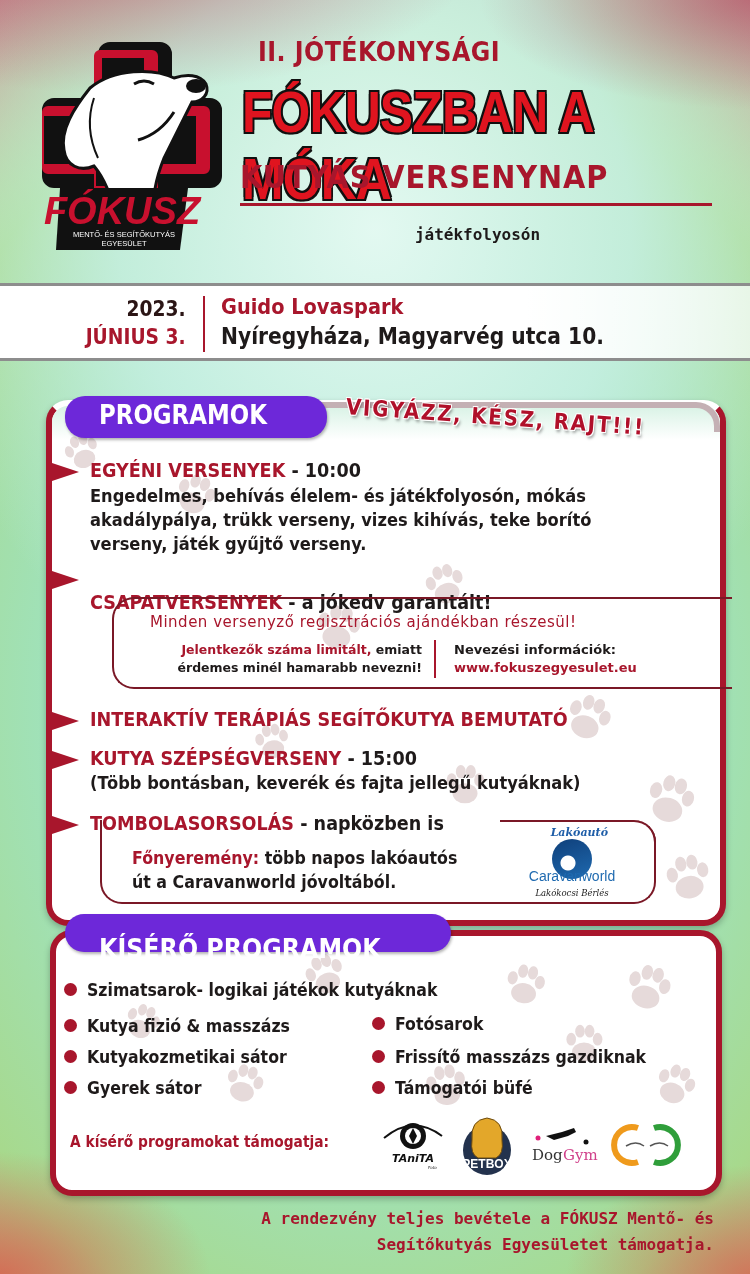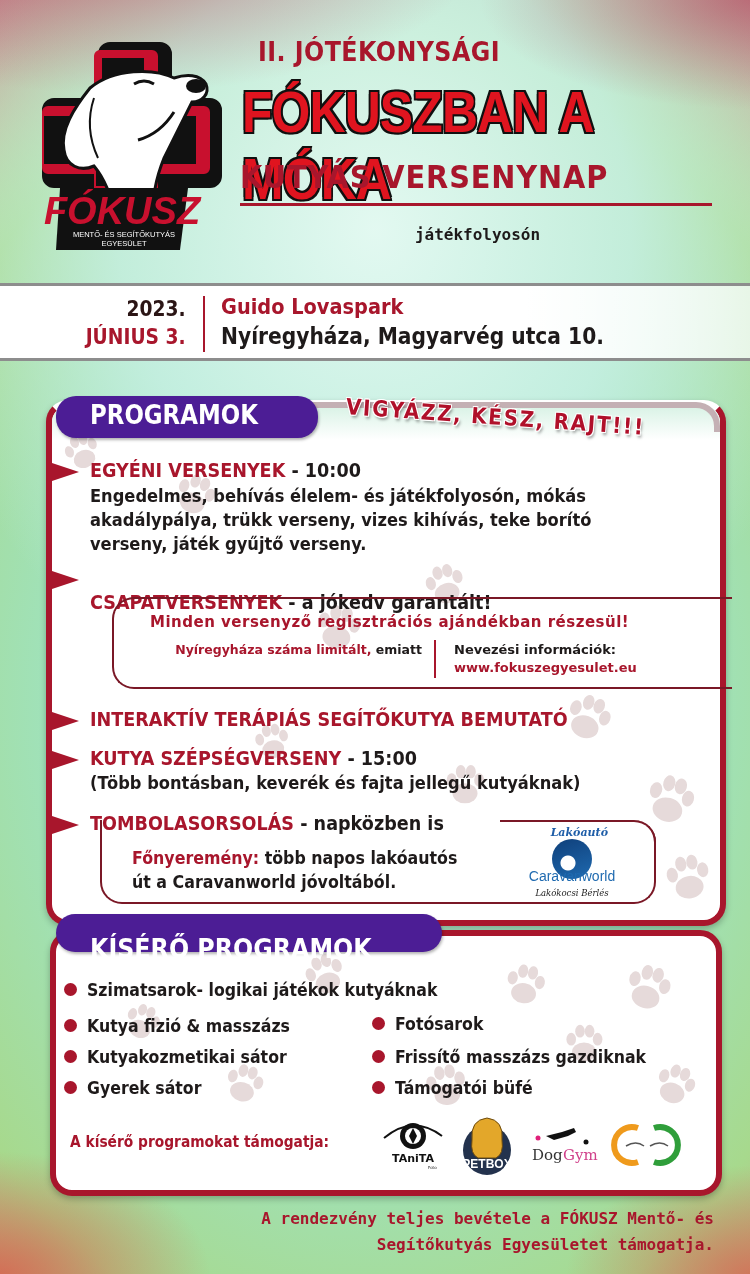--- a/index.html
+++ b/index.html
@@ -90,23 +90,24 @@
   .panel-prog { left: 46px; top: 400px; width: 680px; height: 526px; border-top-color: transparent; border-radius: 22px; }
   .panel-prog::before {
     content: ""; position: absolute; left: -6px; right: -6px; top: -6px; height: 40px;
     background: linear-gradient(180deg, rgba(210,240,225,1) 0%, rgba(255,255,255,1) 100%);
   }
   .panel-prog-topline {
     position: absolute; left: 300px; top: 402px; width: 420px; height: 30px;
     border-top: 6px solid #c4b0b4; border-right: 6px solid #c4b0b4; border-top-right-radius: 24px;
   }
   .tab {
-    position: absolute; background: #4c1d95; color: #fff; font-weight: bold;
+    position: absolute; background: #6d28d9; color: #fff; font-weight: bold;
     border-radius: 20px; box-shadow: 1px 2px 3px rgba(0,0,0,0.3);
     transform-origin: left;
+    margin-left: 9px;
   }
   .tab span { display: inline-block; transform: scaleX(0.88); transform-origin: left; }
   .tab-prog { left: 56px; top: 396px; width: 262px; height: 42px; font-size: 26px; padding: 4px 0 0 34px; }
   .tagline {
     position: absolute; left: 346px; top: 394px;
     font-family: "DejaVu Sans", sans-serif; font-weight: bold; font-size: 22px; color: #b0102a;
     letter-spacing: 2px; transform: rotate(4deg) scaleX(0.9); transform-origin: left;
     text-shadow: 1px 1px 0 #fff, -1px -1px 0 #fff, 1px -1px 0 #fff, -1px 1px 0 #fff, 2px 3px 3px rgba(0,0,0,0.35);
   }
 
@@ -120,21 +121,21 @@
   }
   .pi-title { font-weight: bold; font-size: 20px; color: #a8162c; white-space: nowrap; transform: scaleX(0.88); transform-origin: left; }
   .pi-title .suffix { color: #1e1a1a; font-weight: bold; }
   .pi-desc { font-weight: bold; font-size: 18.5px; color: #1e1a1a; line-height: 24px; transform: scaleX(0.88); transform-origin: left; width: 620px; }
 
   .reg-box {
     position: absolute; left: 112px; top: 597px; width: 620px; height: 92px;
     border: 2px solid #7a1826; border-right: none; border-radius: 22px 0 0 22px; background: transparent;
   }
   .reg-headline {
-    position: absolute; left: 150px; top: 613px; font-weight: bold; font-size: 15px; color: #a8162c; letter-spacing: 0.5px;
+    position: absolute; left: 150px; top: 613px; font-weight: normal; font-size: 15px; color: #a8162c; letter-spacing: 0.5px;
     white-space: nowrap;
   }
   .reg-left {
     position: absolute; left: 140px; top: 641px; width: 282px; text-align: right;
     font-weight: bold; font-size: 12.5px; line-height: 18px; color: #1e1a1a; white-space: nowrap;
   }
   .reg-left .red { color: #a8162c; }
   .reg-divider { position: absolute; left: 434px; top: 640px; width: 2px; height: 38px; background: #a8162c; }
   .reg-right {
     position: absolute; left: 454px; top: 641px; font-weight: bold; font-size: 13px; line-height: 18px; color: #1e1a1a; white-space: nowrap;
@@ -169,21 +170,21 @@
 
   .side-item { position: absolute; font-weight: bold; font-size: 17.5px; color: #1e1a1a; white-space: nowrap; }
   .side-item .txt { display: inline-block; transform: scaleX(0.9); transform-origin: left; }
   .bullet { display: inline-block; width: 13px; height: 13px; border-radius: 50%; background: #a8162c; margin-right: 10px; vertical-align: 0px; }
 
   .sponsor-label {
     position: absolute; left: 70px; top: 1133px; font-weight: bold; font-size: 15px; color: #a8162c; white-space: nowrap;
     transform: scaleX(0.92); transform-origin: left;
   }
   .sponsor { position: absolute; }
-  .sp-tanita { left: 380px; top: 1118px; width: 66px; height: 52px; }
+  .sp-tanita { left: 380px; top: 1118px; width: 66px; height: 52px; font-style: italic; }
   .sp-petbox { left: 460px; top: 1114px; width: 54px; height: 62px; }
   .sp-doggym { left: 528px; top: 1122px; width: 70px; height: 44px; }
   .sp-assist { left: 608px; top: 1118px; width: 78px; height: 54px; }
   .sponsor svg { width: 100%; height: 100%; }
 
   .footer {
     position: absolute; left: 130px; top: 1206px; width: 584px; text-align: right;
     font-family: "DejaVu Sans Mono", monospace; font-weight: bold; font-size: 16px; color: #a8162c; line-height: 26px;
   }
 </style>
@@ -312,21 +313,22 @@
 </div>
 
 <div class="marker" style="top:570px"></div>
 <div class="prog-item" style="top:590px">
   <div class="pi-title"><span>CSAPATVERSENYEK</span><span class="suffix"> - a jókedv garantált!</span></div>
 </div>
 
 <div class="reg-box"></div>
 <div class="reg-headline">Minden versenyző regisztrációs ajándékban részesül!</div>
 <div class="reg-left">
-  <div><span class="red">Nyíregyháza száma limitált,</span><span> emiatt</span></div>
+  <div><span class="red">Jelentkezők száma limitált,</span><span> emiatt</span></div>
+  <div>érdemes minél hamarabb nevezni!</div>
 </div>
 <div class="reg-divider"></div>
 <div class="reg-right">
   <div>Nevezési információk:</div>
   <div class="link">www.fokuszegyesulet.eu</div>
 </div>
 
 <div class="marker" style="top:711px"></div>
 <div class="prog-item" style="top:707px">
   <div class="pi-title"><span>INTERAKTÍV TERÁPIÁS SEGÍTŐKUTYA BEMUTATÓ</span></div>

